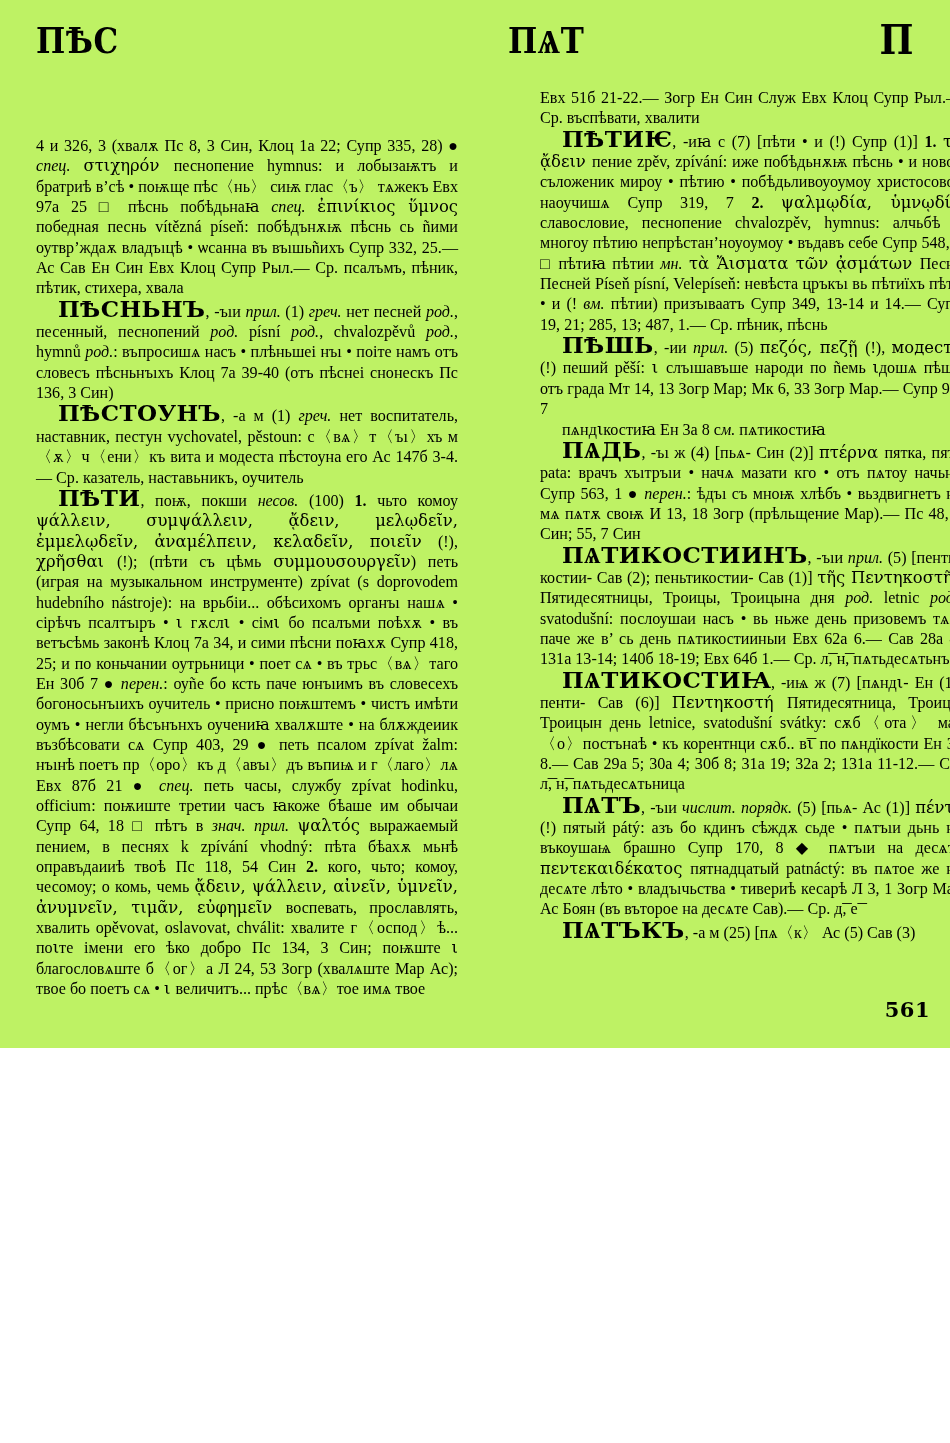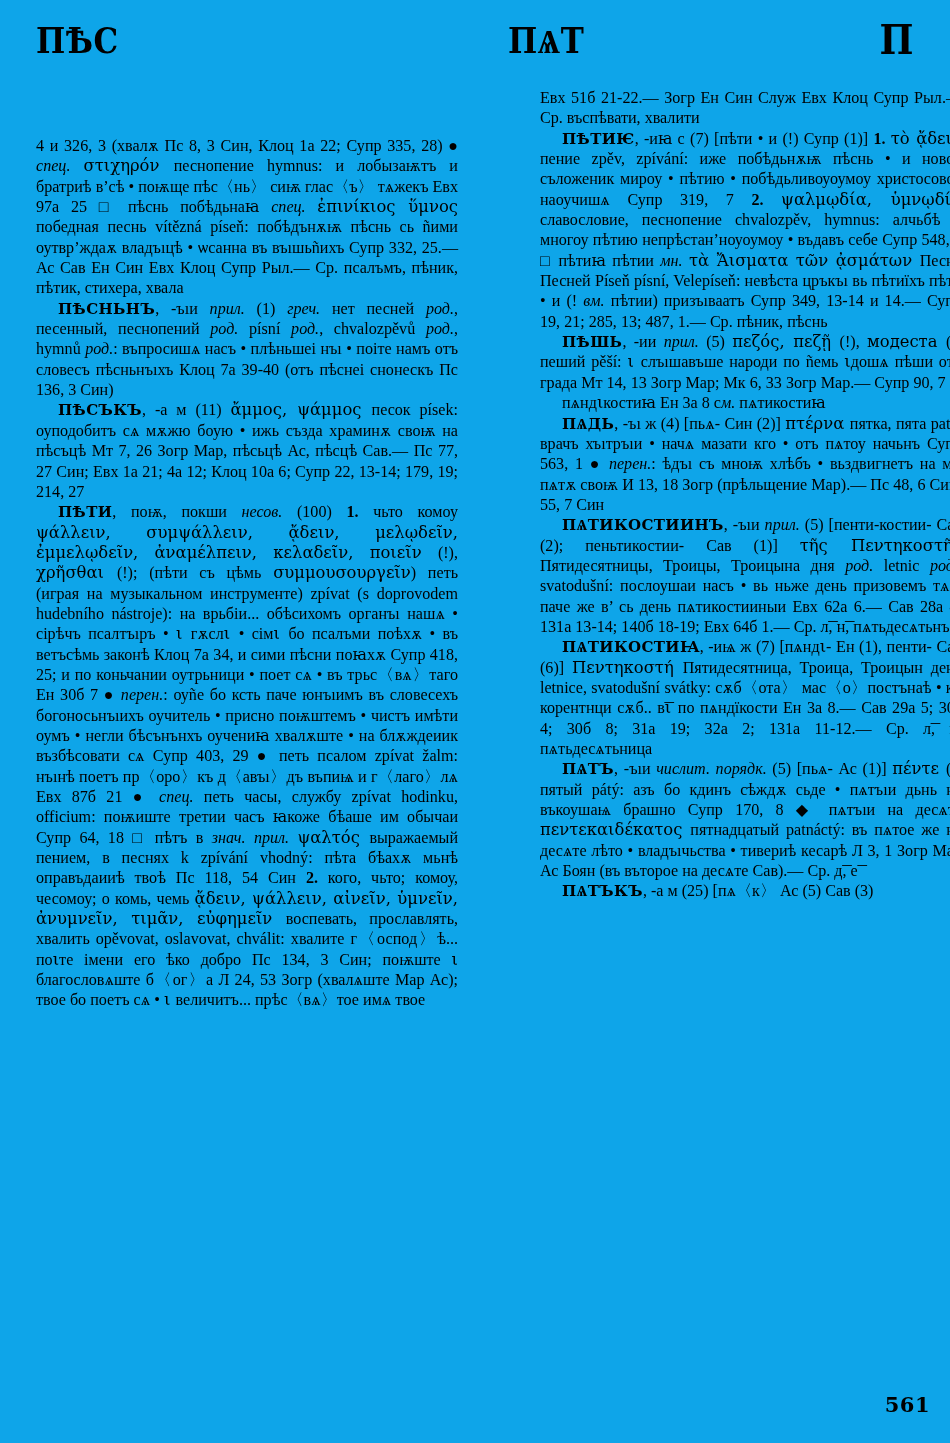--- a/index.html
+++ b/index.html
@@ -15,22 +15,22 @@
     font-family: "Liberation Serif", "DejaVu Serif", serif;
     color: #000000;
     overflow: hidden;
     -webkit-font-smoothing: none;
   }
 
   .page {
     position: absolute;
     left: 0; top: 0;
     width: 950px;
-    height: 1443px;
-    background: #0ea5e9;
+    height: 1048px;
+    background: #bef264;
   }
 
   
   .running-head {
     position: absolute;
     left: 36px;
     top: 24px;
     width: 878px;
     height: 46px;
   }
@@ -73,21 +73,21 @@
     text-justify: inter-word;
     hyphens: none;
     word-spacing: 0px;
   }
   .entry + .entry { margin-top: 0px; }
   .entry.indent { text-indent: 22px; }
   
   .hw {
     font-family: "DejaVu Serif", "Liberation Serif", serif;
     font-weight: bold;
-    font-size: 15px;
+    font-size: 23px;
     letter-spacing: 0.4px;
   }
   
   .gram { font-style: italic; }
   
   .gr {
     font-family: "DejaVu Serif", "Liberation Serif", serif;
     font-size: 16.4px;
   }
   
@@ -113,21 +113,21 @@
     <div class="rh-item rh-left">ПѢС</div>
     <div class="rh-item rh-center">ПѦТ</div>
     <div class="rh-item rh-right">П</div>
   </div>
 
   <div class="columns">
 
     <div class="col col-left">
       <p class="entry">4 и 326, 3 (хвалѫ Пс 8, 3 Син, Клоц 1а 22; Супр 335, 28) ● <span class="gram">спец.</span> <span class="gr">στιχηρόν </span>песнопение hymnus: и лобызаѭтъ и братриѣ в’сѣ • поѭще пѣс〈нь〉 сиѭ глас〈ъ〉 тѧжекъ Евх 97а 25 □ пѣснь побѣдьнаꙗ <span class="gram">спец.</span> <span class="gr">ἐπινίκιος ὕμνος </span>победная песнь vítězná píseň: побѣдънѫѭ пѣснь сь ñими оутврʼждаѫ владъıцѣ • ѡсанна въ въıшьñихъ Супр 332, 25.— Ас Сав Ен Син Евх Клоц Супр Рыл.— Ср. псалъмъ, пѣник, пѣтик, стихера, хвала</p>
       <p class="entry indent"><span class="hw">ПѢСНЬНЪ</span>, -ъıи <span class="gram">прил.</span> (1) <span class="gram">греч.</span> нет песней <span class="gram">род.</span>, песенный, песнопений <span class="gram">род.</span> písní <span class="gram">род.</span>, chvalozpěvů <span class="gram">род.</span>, hymnů <span class="gram">род.</span>: въпросишѧ насъ • плѣньшеі нъı • поіте намъ отъ словесъ пѣсньнъıхъ Клоц 7а 39-40 (отъ пѣснеі снонескъ Пс 136, 3 Син)</p>
-      <p class="entry indent"><span class="hw">ПѢСЪКЪ</span>, -а м (11) <span class="gr">ἄμμος, ψάμμος </span>песок písek: оуподобитъ сѧ мѫжю боую • ижь създа храминѫ своѭ на пѣсъцѣ Мт 7, 26 Зогр Мар, пѣсьцѣ Ас, пѣсцѣ Сав.— Пс 77, 27 Син; Евх 1а 21; 4а 12; Клоц 10а 6; Супр 22, 13-14; 179, 19; 214, 27</p>
+      <p class="entry indent"><span class="hw">ПѢСТОУНЪ</span>, -а м (1) <span class="gram">греч.</span> нет воспитатель, наставник, пестун vychovatel, pěstoun: с〈вѧ〉т〈ъı〉хъ м〈ѫ〉ч〈ени〉къ вита и модеста пѣстоуна его Ас 147б 3-4.— Ср. казатель, наставьникъ, оучитель</p>
       <p class="entry indent"><span class="hw">ПѢТИ</span>, поѭ, покши <span class="gram">несов.</span> (100) <span class="sense">1.</span> чьто комоу <span class="gr">ψάλλειν, συμψάλλειν, ᾄδειν, μελῳδεῖν, ἐμμελῳδεῖν, ἀναμέλπειν, κελαδεῖν, ποιεῖν </span>(!), <span class="gr">χρῆσθαι </span>(!); (пѣти съ цѣмь <span class="gr">συμμουσουργεῖν</span>) петь (играя на музыкальном инструменте) zpívat (s doprovodem hudebního nástroje): на врьбіи... обѣсихомъ органъı нашѧ • сірѣчъ псалтъıръ • <span class="gr">ι </span>гѫсл<span class="gr">ι </span>• сім<span class="gr">ι </span>бо псалъми поѣхѫ • въ ветъсѣмь законѣ Клоц 7а 34, и сими пѣсни поꙗхѫ Супр 418, 25; и по коньчании оутрьници • поет сѧ • въ трьс〈вѧ〉таго Ен 30б 7 ● <span class="gram">перен.</span>: оуñе бо ксть паче юнъıимъ въ словесехъ богоносьнъıихъ оучитель • присно поѭштемъ • чистъ имѣти оумъ • негли бѣсънънхъ оучениꙗ хвалѫште • на блѫждеиик възбѣсовати сѧ Супр 403, 29 ● петь псалом zpívat žalm: нъıнѣ поетъ пр〈оро〉къ д〈авъı〉дъ въпиѩ и г〈лаго〉лѧ Евх 87б 21 ● <span class="gram">спец.</span> петь часы, службу zpívat hodinku, officium: поѭиште третии часъ ꙗкоже бѣаше им обычаи Супр 64, 18 □ пѣтъ в <span class="gram">знач.</span> <span class="gram">прил.</span> <span class="gr">ψαλτός </span>выражаемый пением, в песнях k zpívání vhodný: пѣта бѣахѫ мьнѣ оправъдаииѣ твоѣ Пс 118, 54 Син <span class="sense">2.</span> кого, чьто; комоу, чесомоу; о комь, чемь <span class="gr">ᾄδειν, ψάλλειν, αἰνεῖν, ὑμνεῖν, ἀνυμνεῖν, τιμᾶν, εὐφημεῖν </span>воспевать, прославлять, хвалить opěvovat, oslavovat, chválit: хвалите г〈оспод〉ѣ... по<span class="gr">ι</span>те імени его ѣко добро Пс 134, 3 Син; поѭште <span class="gr">ι </span>благословѧште б〈ог〉а Л 24, 53 Зогр (хвалѧште Мар Ас); твое бо поетъ сѧ • <span class="gr">ι </span>величитъ... прѣс〈вѧ〉тое имѧ твое</p>
     </div>
 
     <div class="col col-right">
       <p class="entry">Евх 51б 21-22.— Зогр Ен Син Служ Евх Клоц Супр Рыл.— Ср. въспѣвати, хвалити</p>
       <p class="entry indent"><span class="hw">ПѢТИѤ</span>, -иꙗ с (7) [пѣти • и (!) Супр (1)] <span class="sense">1.</span> <span class="gr">τὸ ᾄδειν </span>пение zpěv, zpívání: иже побѣдьнѫѭ пѣснь • и новок съложеник мироу • пѣтию • побѣдьливоуоумоу христосовоу наоучишѧ Супр 319, 7 <span class="sense">2.</span> <span class="gr">ψαλμῳδία, ὑμνῳδία </span>славословие, песнопение chvalozpěv, hymnus: алчьбѣ и многоу пѣтию непрѣстан’ноуоумоу • въдавъ себе Супр 548, 7 □ пѣтиꙗ пѣтии <span class="gram">мн.</span> <span class="gr">τὰ Ἄισματα τῶν ᾀσμάτων </span>Песнь Песней Píseň písní, Velepíseň: невѣста цръкъı вь пѣтиїхъ пѣти • и (! <span class="gram">вм.</span> пѣтии) призъıваатъ Супр 349, 13-14 и 14.— Супр 19, 21; 285, 13; 487, 1.— Ср. пѣник, пѣснь</p>
       <p class="entry indent"><span class="hw">ПѢШЬ</span>, -ии <span class="gram">прил.</span> (5) <span class="gr">πεζός, πεζῇ </span>(!), <span class="gr">модеста </span>(!) пеший pěší: <span class="gr">ι </span>слъıшавъше народи по ñемь <span class="gr">ι</span>дошѧ пѣши отъ града Мт 14, 13 Зогр Мар; Мк 6, 33 Зогр Мар.— Супр 90, 7</p>
       <p class="entry indent">пѧнд<span class="gr">ι</span>костиꙗ Ен 3а 8 с<span class="gram">м.</span> пѧтикостиꙗ</p>
       <p class="entry indent"><span class="hw">ПѦДЬ</span>, -ъı ж (4) [пьѧ- Син (2)] <span class="gr">πτέρνα </span>пятка, пята pata: врачъ хъıтръıи • начѧ мазати кго • отъ пѧтоу начьнъ Супр 563, 1 ● <span class="gram">перен.</span>: ѣдъı съ мноѭ хлѣбъ • вьздвигнетъ на мѧ пѧтѫ своѭ И 13, 18 Зогр (прѣльщение Мар).— Пс 48, 6 Син; 55, 7 Син</p>
       <p class="entry indent"><span class="hw">ПѦТИКОСТИИНЪ</span>, -ъıи <span class="gram">прил.</span> (5) [пенти-костии- Сав (2); пеньтикостии- Сав (1)] <span class="gr">τῆς Πεντηκοστῆς </span>Пятидесятницы, Троицы, Троицына дня <span class="gram">род.</span> letnic <span class="gram">род.</span>, svatodušní: послоушаи насъ • вь ньже день призовемъ тѧ • паче же в’ сь день пѧтикостииныи Евх 62а 6.— Сав 28а 4; 131а 13-14; 140б 18-19; Евх 64б 1.— Ср. л͞, н͞, пѧтьдесѧтьнъ</p>

